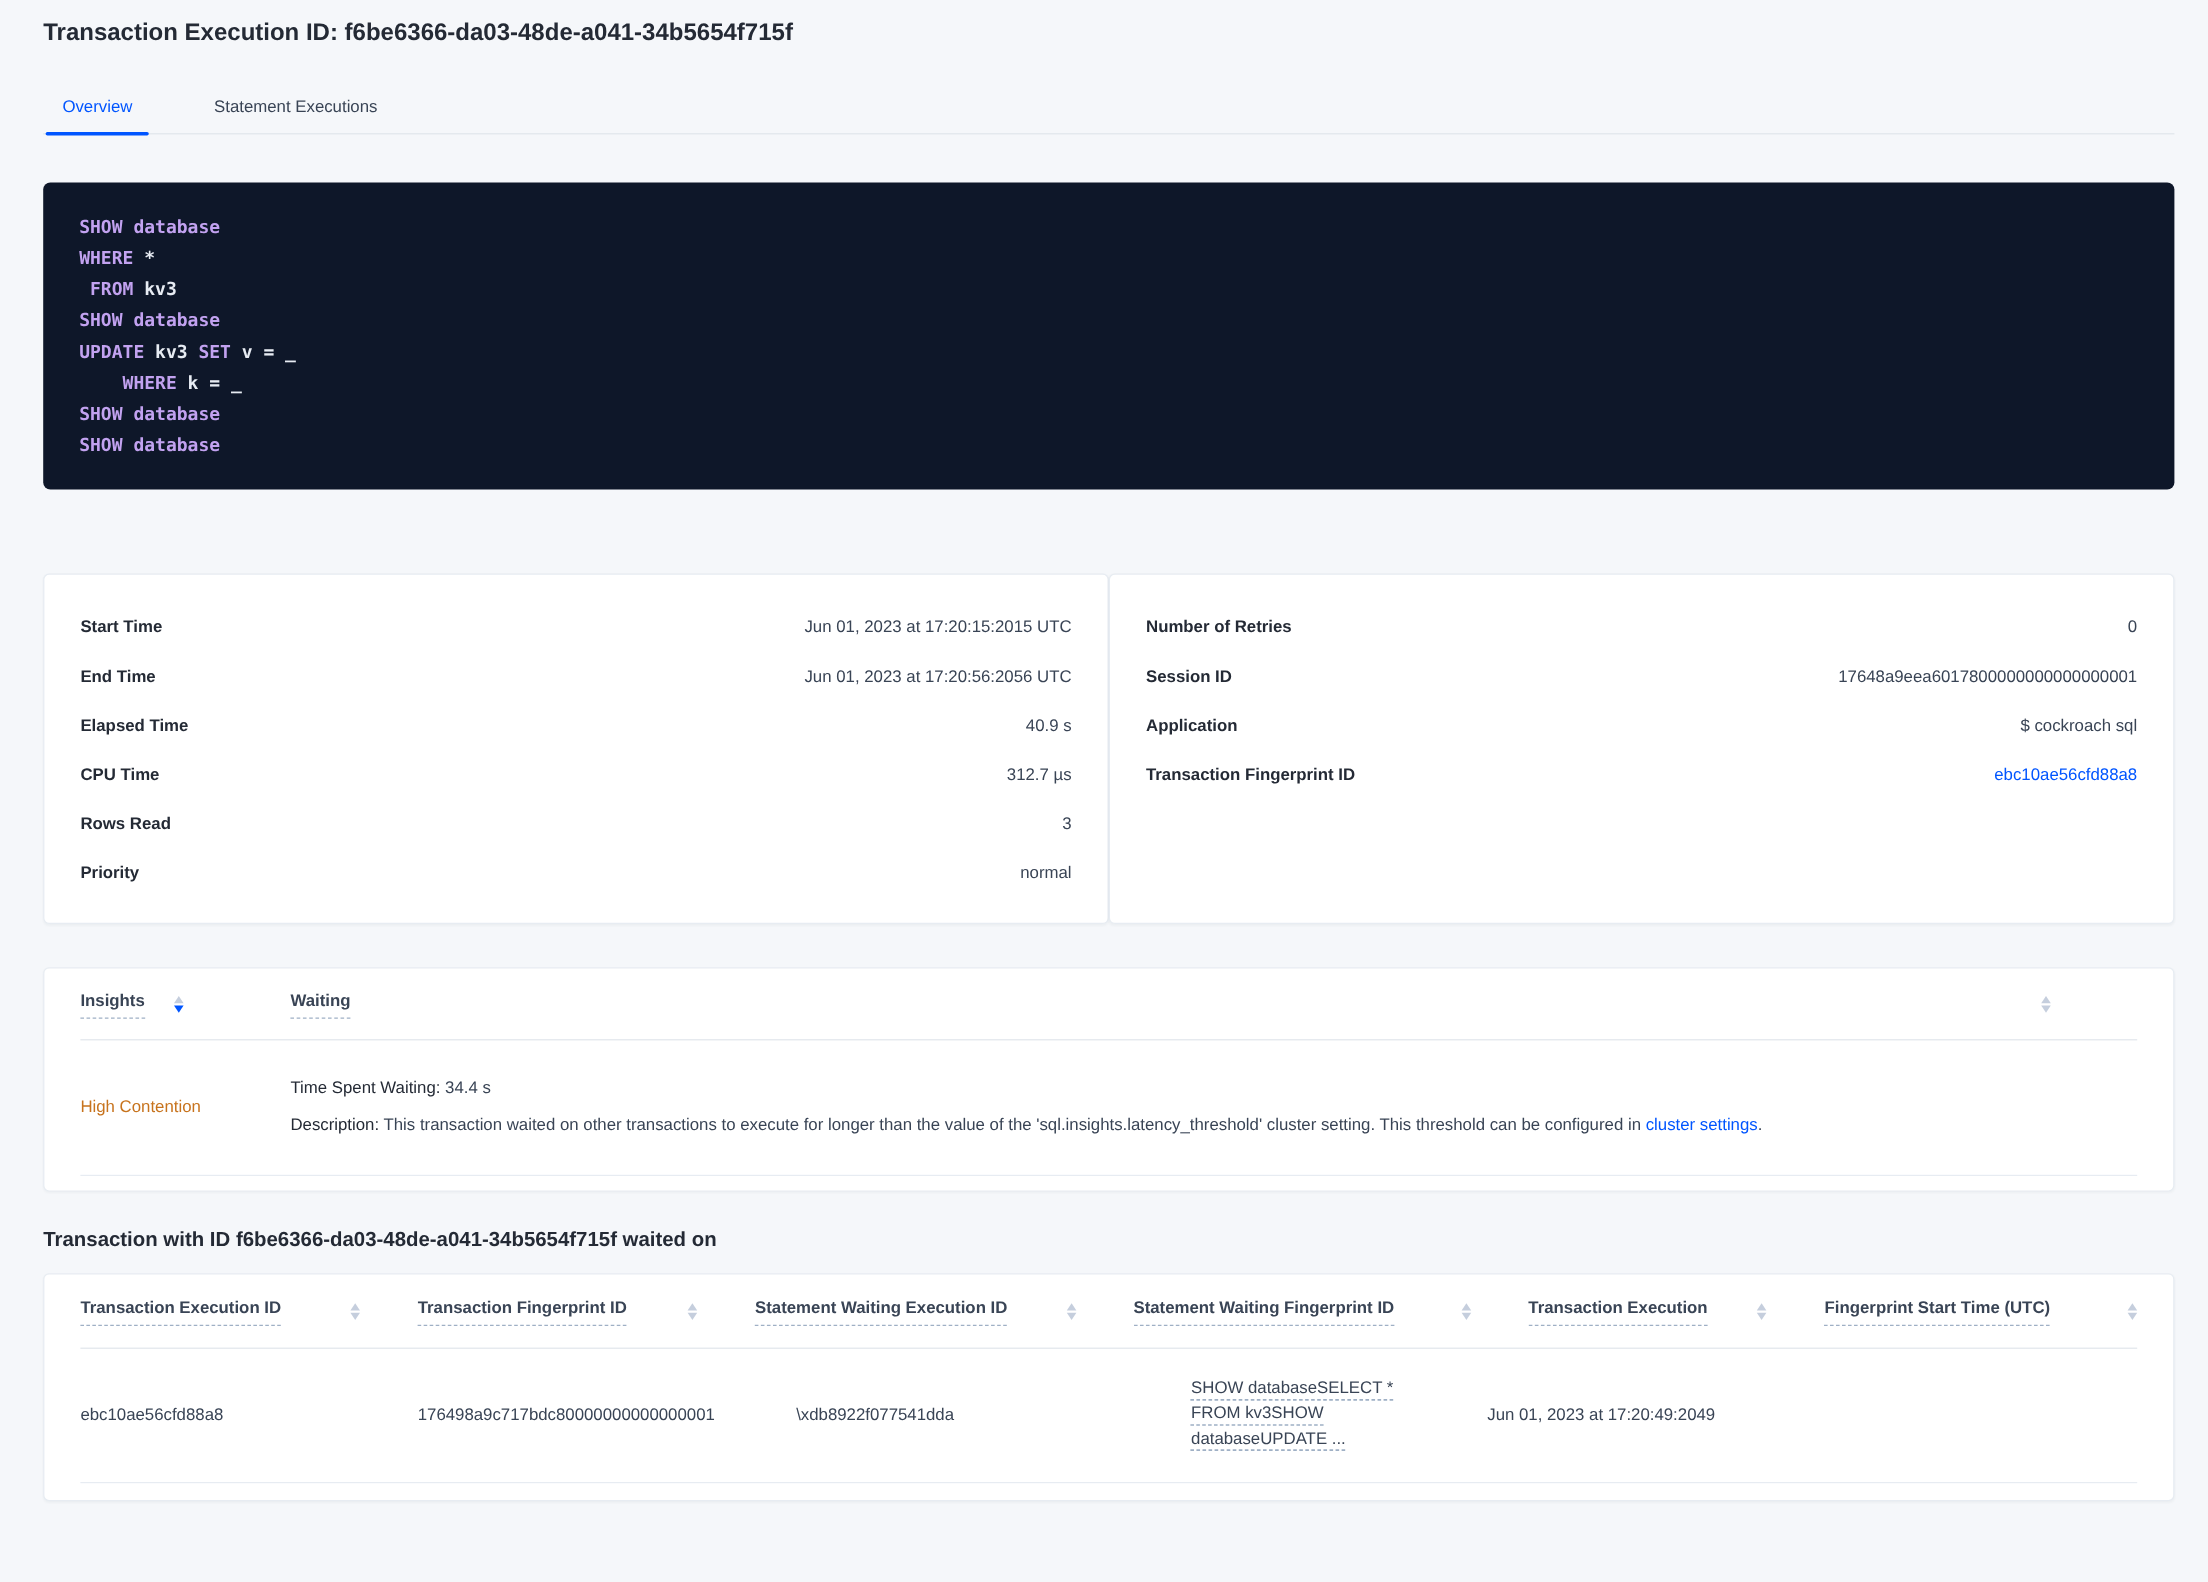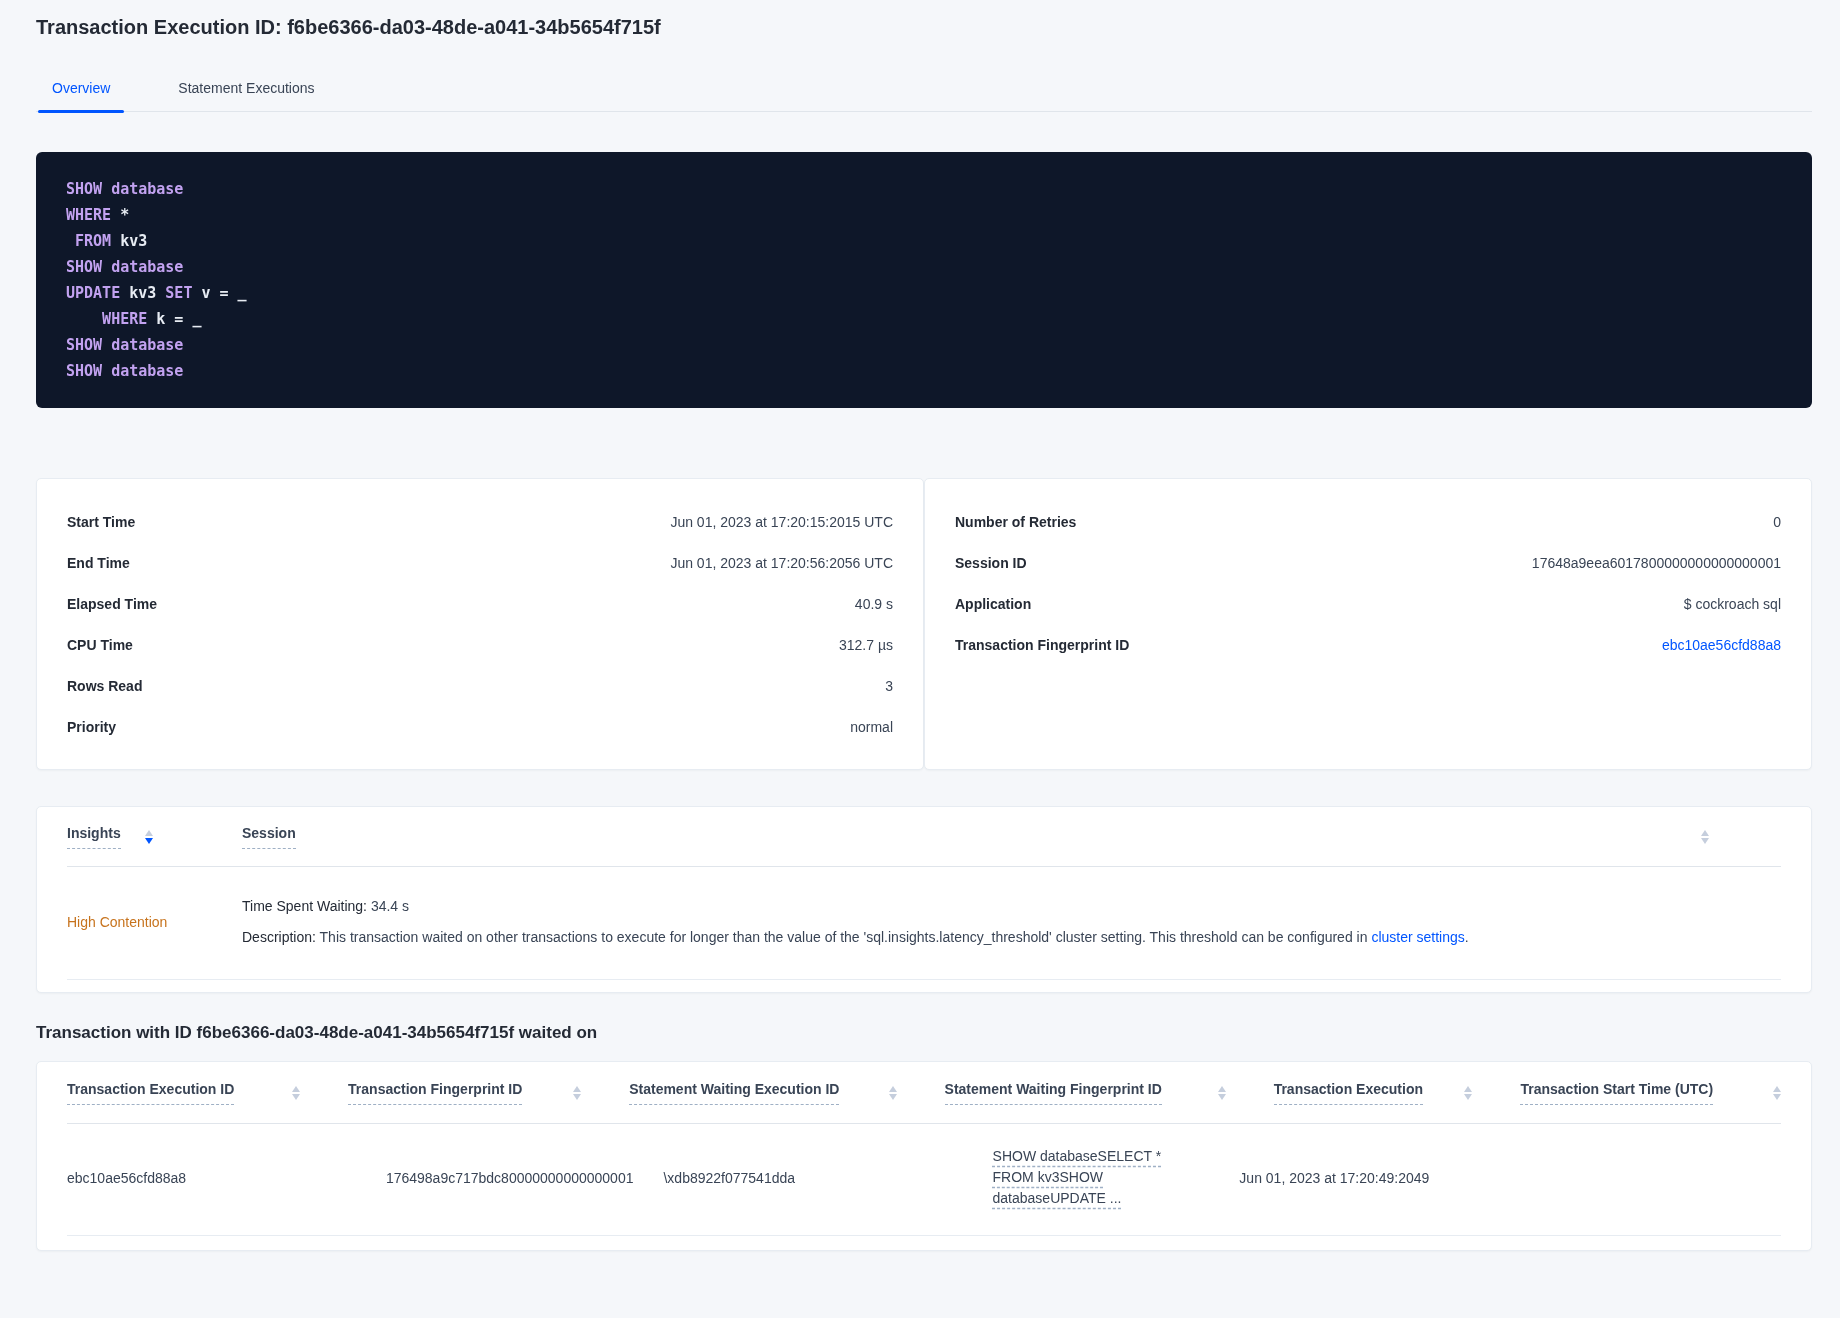--- a/index.html
+++ b/index.html
@@ -67,21 +67,21 @@
 
   .section-heading{margin:30px 0 0;font-size:17px;font-weight:700;color:var(--heading-text);}
 
   .waited-card{margin-top:18px;padding:0 30px 14px;}
   .w-header{display:flex;align-items:center;height:62px;border-bottom:1px solid #e0e5eb;}
   .w-col{display:flex;align-items:center;justify-content:space-between;padding-right:48px;}
   .w-row{display:flex;align-items:center;padding:22px 0 26px;border-bottom:1px solid #e7ecf2;}
   .w-cell{font-size:14px;color:var(--body-text);padding-right:30px;line-height:22px;}
   .c1{width:16.4%;flex:none;}
   .c2{width:16.4%;flex:none;}
-  .c3{width:18.4%;flex:none;text-align:right;}
+  .c3{width:18.4%;flex:none;}
   .c4{width:19.2%;flex:none;}
   .c5{width:14.4%;flex:none;}
   .c6{flex:1;}
   .w-col.c6{padding-right:0;}
   .wrap-id{display:inline-block;max-width:190px;line-height:24px;}
   .dashed-link{
     color:var(--body-text);display:inline-block;max-width:175px;
     text-decoration:underline dashed;text-decoration-color:#9fb0c5;text-underline-offset:5px;
     cursor:pointer;line-height:21px;
   }
@@ -160,21 +160,21 @@
   <div class="card insights-card">
     <div class="ins-header">
       <div class="ins-col1">
         <span class="th-label">Insights</span>
         <span class="sort desc">
             <span class="tri-up"></span>
             <span class="tri-down"></span>
           </span>
       </div>
       <div class="ins-col2">
-        <span class="th-label">Session</span>
+        <span class="th-label">Waiting</span>
         <span class="sort">
             <span class="tri-up"></span>
             <span class="tri-down"></span>
           </span>
       </div>
     </div>
     <div class="ins-row">
       <div class="badge-high-contention">High Contention</div>
       <div class="details-cell">
         <div><span class="b">Time Spent Waiting:</span><span> 34.4 s</span></div>
@@ -216,21 +216,21 @@
           </span>
         </div>
         <div class="w-col c5">
           <span class="th-label">Transaction Execution</span>
           <span class="sort">
             <span class="tri-up"></span>
             <span class="tri-down"></span>
           </span>
         </div>
         <div class="w-col c6">
-          <span class="th-label">Transaction Start Time (UTC)</span>
+          <span class="th-label">Fingerprint Start Time (UTC)</span>
           <span class="sort">
             <span class="tri-up"></span>
             <span class="tri-down"></span>
           </span>
         </div>
       </div>
     <div id="waited-body">
         <div class="w-row">
           <div class="w-cell c2">ebc10ae56cfd88a8</div>
           <div class="w-cell c3">176498a9c717bdc80000000000000001</div>

